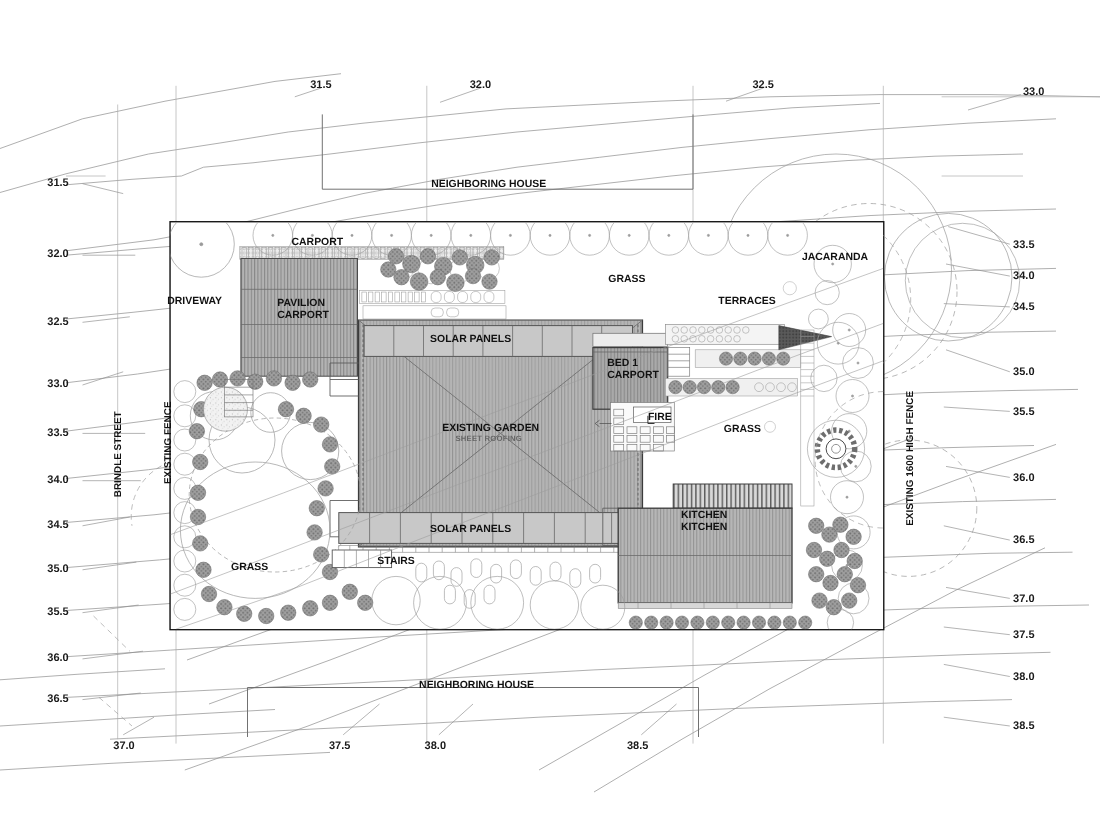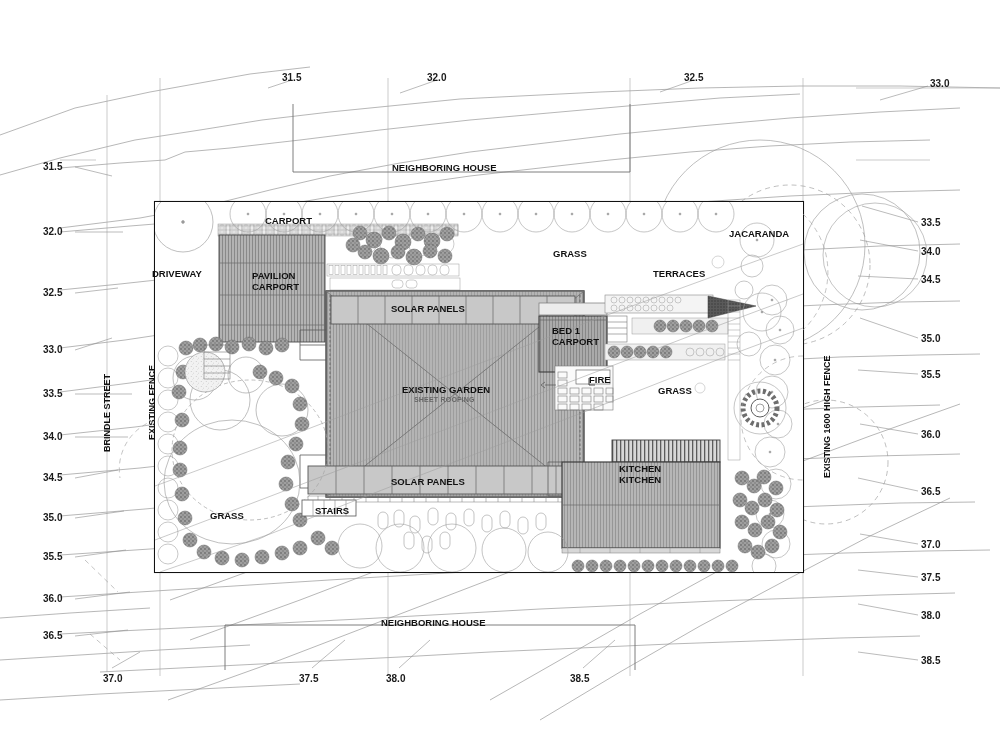--- a/index.html
+++ b/index.html
@@ -791,16 +791,16 @@
   <div class="sub-lbl" style="left:414px;top:396px;">SHEET ROOFING</div>
 
   <div class="area-lbl" style="left:658px;top:385px;">GRASS</div>
 
   <div class="area-lbl two" style="left:606px;top:463px;width:56px;margin-left:13px;">
     <div>KITCHEN</div>
     <div>KITCHEN</div>
   </div>
 
   <div class="area-lbl" style="left:391px;top:476px;">SOLAR PANELS</div>
-  <div class="area-lbl" style="left:315px;top:505px;">STAIRS</div>
+  <div class="area-lbl" style="left:315px;top:505px;padding-left:28px;">STAIRS</div>
   <div class="area-lbl" style="left:210px;top:510px;">GRASS</div>
 
 </div>
 
 </body></html>

